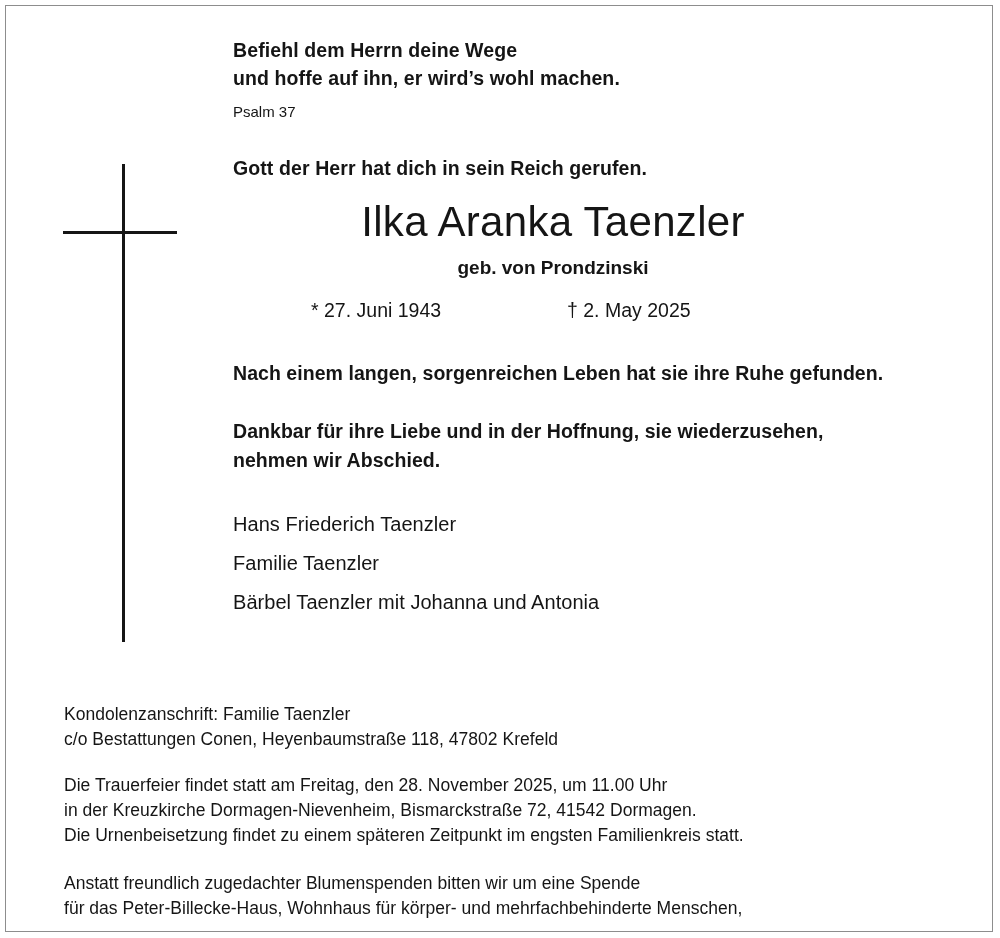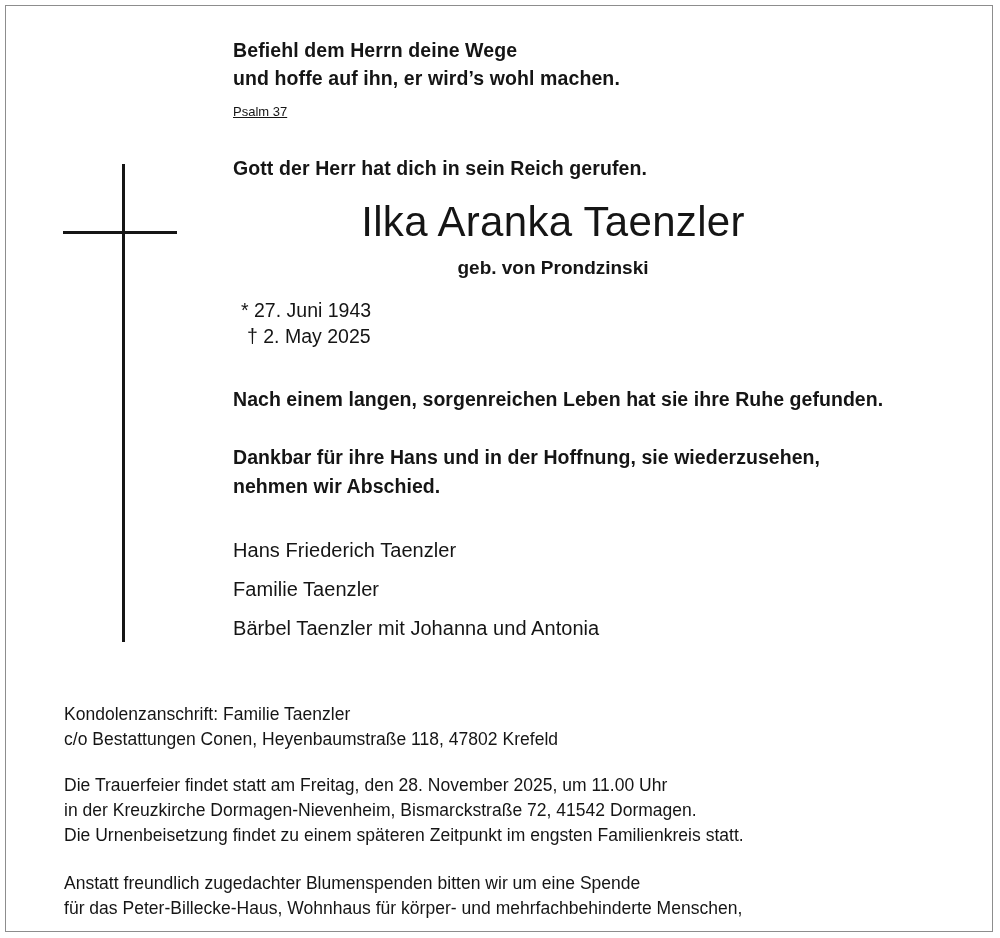--- a/index.html
+++ b/index.html
@@ -60,25 +60,24 @@
     top: 36px;
     width: 740px;
   }
   .verse {
     font-size: 19.5px;
     font-weight: 600;
     line-height: 28px;
     letter-spacing: 0.1px;
   }
   .verse-source {
-    font-size: 13px;
+    font-size: 15px;
     font-weight: 400;
     line-height: 20px;
     margin-top: 10px;
-    text-decoration: underline;
   }
   .called {
     font-size: 19.5px;
     font-weight: 600;
     line-height: 28px;
     margin-top: 32px;
     letter-spacing: 0.1px;
   }
 
   #name-block {
@@ -99,21 +98,20 @@
     line-height: 26px;
     margin-top: 7px;
   }
   #dates-row {
     display: flex;
     justify-content: center;
     margin-top: 16px;
     font-size: 19.5px;
     font-weight: 400;
     line-height: 26px;
-    flex-direction: column;
   }
   #dates-row .birth { width: 250px; text-align: left; padding-left: 8px; box-sizing: border-box;}
   #dates-row .death { width: 250px; text-align: left; padding-left: 14px; box-sizing: border-box;}
 
   .para {
     font-size: 19.5px;
     font-weight: 700;
     line-height: 29px;
     letter-spacing: 0.05px;
   }
@@ -173,21 +171,21 @@
       <div class="maiden-name">geb. von Prondzinski</div>
       <div id="dates-row">
         <div class="birth">* 27. Juni 1943</div>
         <div class="death">† 2. May 2025</div>
       </div>
     </div>
 
     <div class="para" id="para-rest">Nach einem langen, sorgenreichen Leben hat sie ihre Ruhe gefunden.</div>
 
     <div id="para-thanks">
-      <div class="para">Dankbar für ihre Hans und in der Hoffnung, sie wiederzusehen,</div>
+      <div class="para">Dankbar für ihre Liebe und in der Hoffnung, sie wiederzusehen,</div>
       <div class="para">nehmen wir Abschied.</div>
     </div>
 
     <div id="survivors">
       <div class="survivor">Hans Friederich Taenzler</div>
       <div class="survivor">Familie Taenzler</div>
       <div class="survivor">Bärbel Taenzler mit Johanna und Antonia</div>
     </div>
 
   </div>

